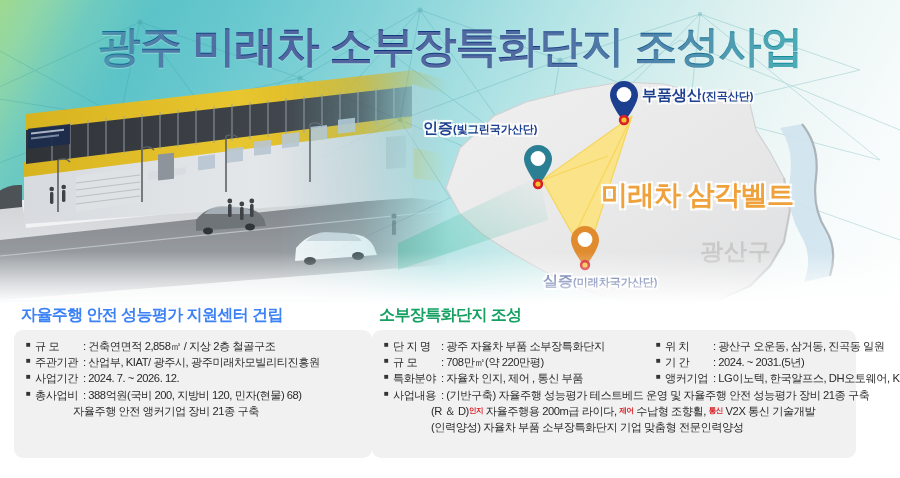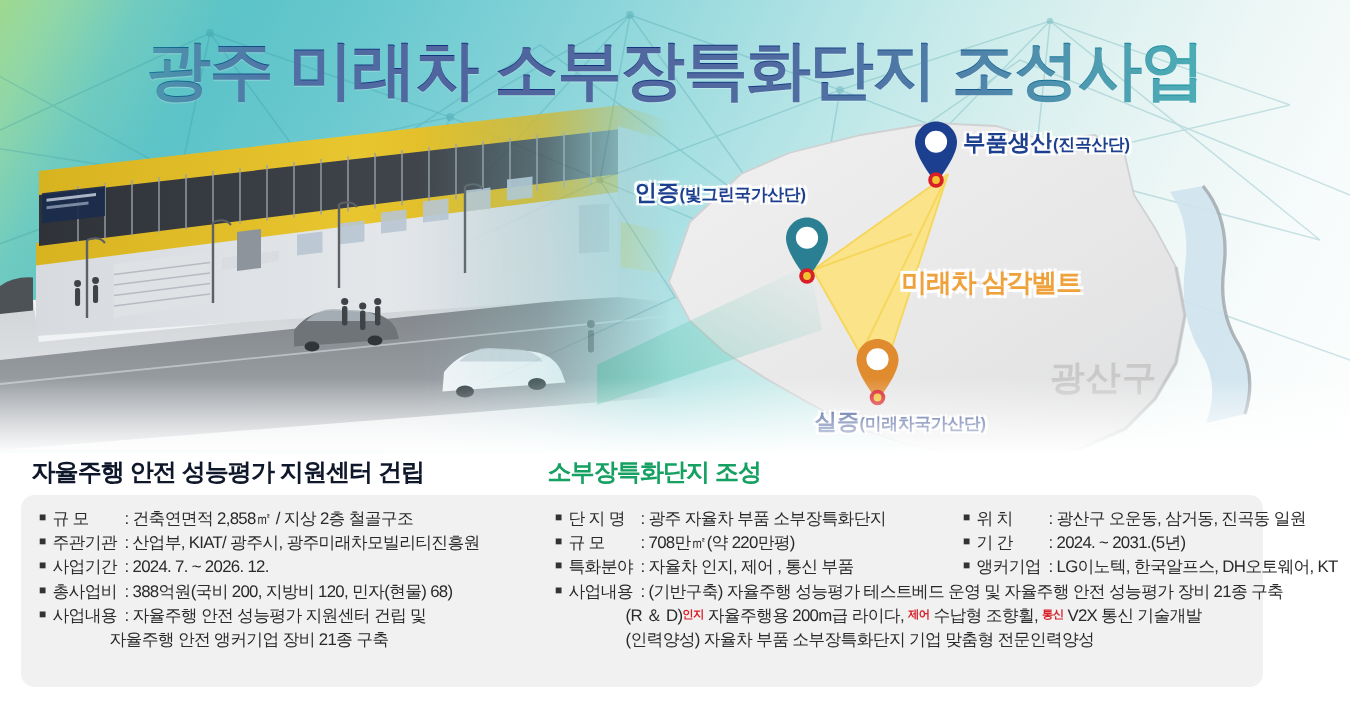--- a/index.html
+++ b/index.html
@@ -66,21 +66,21 @@
     z-index:6;
   }
   .maplabel .big { font-size:15px; }
   .maplabel .sub { font-size:11px; }
   .lab-blue .big, .lab-blue .sub { color:#1d3f8f; }
   .lab-navy .big, .lab-navy .sub { color:#16307e; }
   .lab-ind  .big, .lab-ind  .sub { color:#1d3f8f; }
 
   .belt-label {
     position:absolute; left:601px; top:177px; z-index:6;
-    font-size:17px; font-weight:bold; color:#efa23c; white-space:nowrap;
+    font-size:27px; font-weight:bold; color:#efa23c; white-space:nowrap;
     text-shadow:
       -2px -2px 0 #fff, 2px -2px 0 #fff, -2px 2px 0 #fff, 2px 2px 0 #fff,
       0 0 5px #fff;
     letter-spacing:-.5px;
   }
   .gu-label {
     position:absolute; left:700px; top:236px; z-index:5;
     font-size:23px; font-weight:bold; color:#c9c9c9; letter-spacing:1px;
   }
 
@@ -88,27 +88,27 @@
   .pin { position:absolute; z-index:7; }
   .pin svg { display:block; }
 
   
   .panels {
     position:absolute; left:0; top:305px; width:900px; height:173px;
     background:#ffffff; z-index:8;
   }
   .panel { position:absolute; top:0; }
   .panel-left  { left:14px;  width:358px; }
-  .panel-right { left:358px; width:484px; }
+  .panel-right { left:372px; width:484px; }
 
   .panel-head {
     font-size:16px; font-weight:bold; letter-spacing:-.6px;
     padding-left:7px; margin-bottom:4px; white-space:nowrap;
   }
-  .head-navy  { color:#0f172a; }
+  .head-navy  { color:#3b82f6; }
   .head-green { color:#16a163; }
 
   .panel-body {
     background:#f1f1f2; border-radius:9px;
     padding:8px 9px 9px 12px;
   }
   .panel-left  .panel-body { height:128px; }
   .panel-right .panel-body { height:128px; }
 
   .row { display:flex; align-items:flex-start; font-size:11.2px; color:#2a2a2a;
@@ -415,24 +415,20 @@
         <div class="row">
           <span class="bul"></span>
           <span class="rowtxt"><span class="lbl lbl-w">사업기간</span><span>: 2024. 7. ~ 2026. 12.</span></span>
         </div>
 
         <div class="row">
           <span class="bul"></span>
           <span class="rowtxt"><span class="lbl lbl-w">총사업비</span><span>: 388억원(국비 200, 지방비 120, 민자(현물) 68)</span></span>
         </div>
 
-        <div class="row">
-          <span class="bul"></span>
-          <span class="rowtxt"><span class="lbl lbl-w">사업내용</span><span>: 자율주행 안전 성능평가 지원센터 건립 및</span></span>
-        </div>
 
         <div class="row indent-1">
           <span class="rowtxt">자율주행 안전 앵커기업 장비 21종 구축</span>
         </div>
 
       </div>
     </div>
 
     <div class="panel panel-right">
       <div class="panel-head head-green">소부장특화단지 조성</div>

